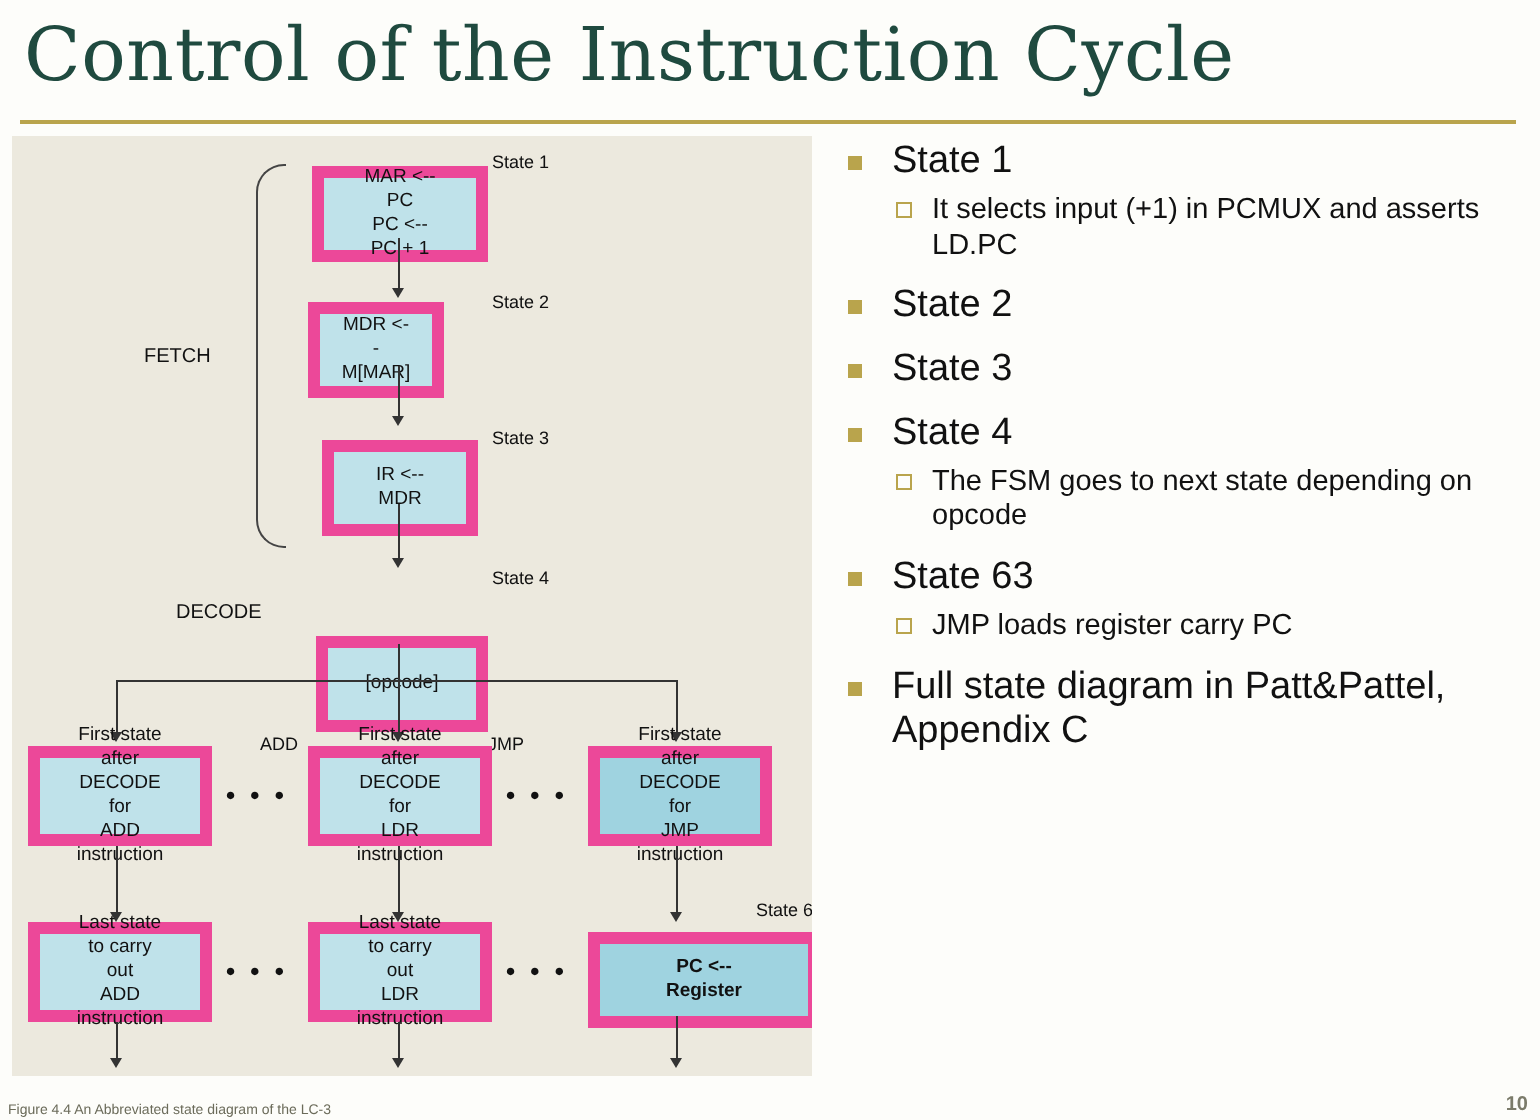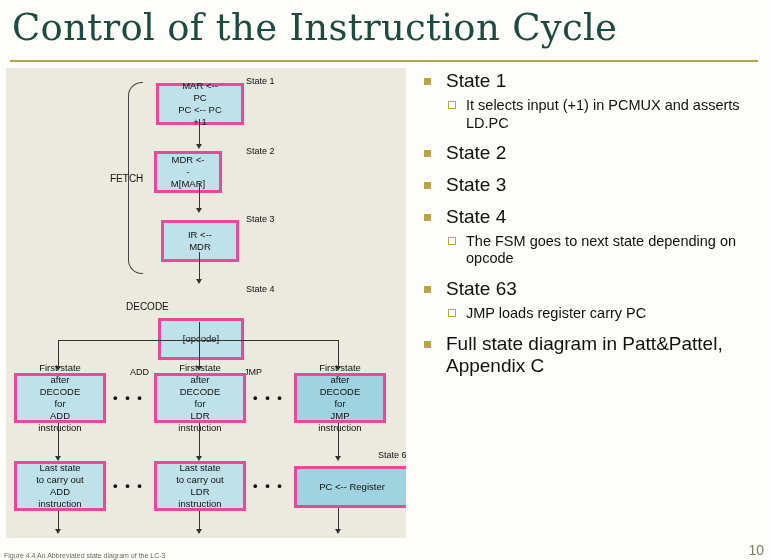--- a/index.html
+++ b/index.html
@@ -46,21 +46,21 @@
     left: 6px;
     top: 68px;
     width: 400px;
     height: 470px;
     background: #ece9de;
     overflow: hidden;
   }
   .node {
     position: absolute;
     background: #bfe2ea;
-    border: 3px solid #ec4899;
+    border: 6px solid #ec4899;
     font-size: 9.5px;
     color: #111;
     text-align: center;
     line-height: 1.25;
     display: flex;
     align-items: center;
     justify-content: center;
     box-sizing: border-box;
     padding: 18px;
   }
@@ -71,21 +71,20 @@
     position: absolute;
     font-size: 9px;
     color: #111;
     white-space: nowrap;
   }
   .sidelabel {
     position: absolute;
     font-size: 10px;
     color: #111;
     white-space: nowrap;
-    margin-left: 38px;
   }
   .edgelabel {
     position: absolute;
     font-size: 9px;
     color: #111;
     white-space: nowrap;
     margin-top: 43px;
   }
   .vline {
     position: absolute;
@@ -123,22 +122,23 @@
     left: 4px;
     bottom: 1px;
     font-size: 7px;
     color: #6b6b5a;
     white-space: nowrap;
   }
   .pagenum {
     position: absolute;
     right: 6px;
     bottom: 2px;
-    font-size: 14px;
+    font-size: 10px;
     color: #7b7b6a;
+    font-weight: bold;
   }
   
   .bullets {
     position: absolute;
     left: 418px;
     top: 70px;
     width: 345px;
   }
   .b1 {
     position: relative;
@@ -242,21 +242,21 @@
     <div class="arrow-down" style="left:190px; top:388px;"></div>
     <div class="vline" style="left:332px; top:355px; height:35px;"></div>
     <div class="arrow-down" style="left:329px; top:388px;"></div>
 
     <div class="node" style="left:8px; top:393px; width:92px; height:50px; white-space:pre-line;">Last state
 to carry out
 ADD instruction</div>
     <div class="node" style="left:148px; top:393px; width:92px; height:50px; white-space:pre-line;">Last state
 to carry out
 LDR instruction</div>
-    <div class="node blue-strong" style="left:288px; top:398px; width:116px; height:42px;">PC &lt;-- Register</div>
+    <div class="node blue-strong" style="left:288px; top:398px; width:116px; height:42px;font-weight:bold;">PC &lt;-- Register</div>
 
     <div class="dots" style="left:107px; top:410px;">• • •</div>
     <div class="dots" style="left:247px; top:410px;">• • •</div>
 
     <div class="vline" style="left:52px; top:443px; height:20px;"></div>
     <div class="arrow-down" style="left:49px; top:461px;"></div>
     <div class="vline" style="left:193px; top:443px; height:20px;"></div>
     <div class="arrow-down" style="left:190px; top:461px;"></div>
     <div class="vline" style="left:332px; top:440px; height:23px;"></div>
     <div class="arrow-down" style="left:329px; top:461px;"></div>

